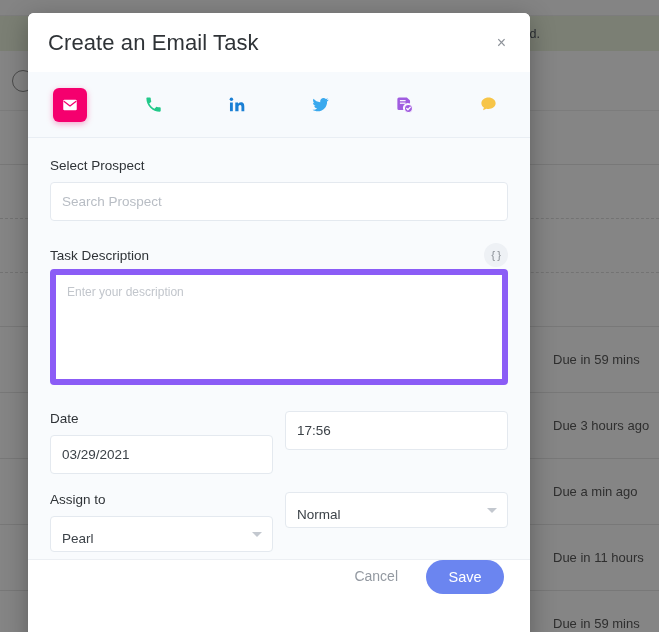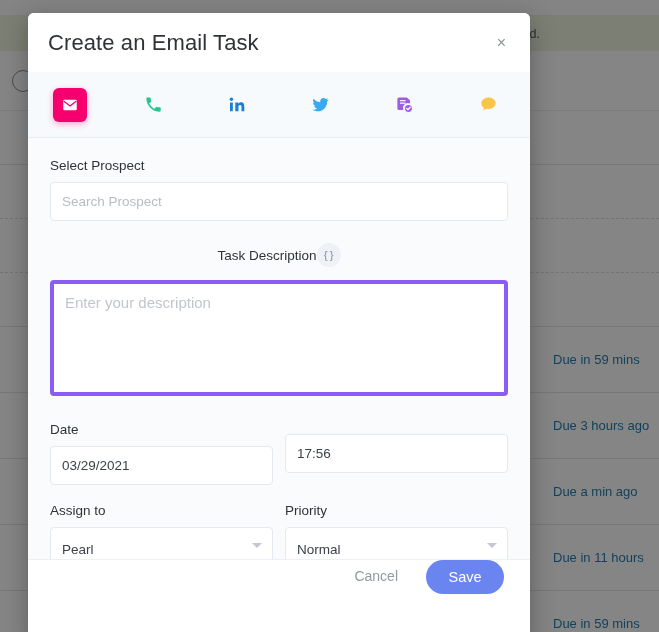--- a/index.html
+++ b/index.html
@@ -60,21 +60,21 @@
     position: relative;
     box-sizing: border-box;
     border-bottom: 1px solid #e2e2e2;
     display: flex; align-items: center;
   }
   .bg-row.h54 { height: 54px; }
   .bg-row.h66 { height: 66px; }
   .bg-row.dashed { border-bottom: 1px dashed #d8d8d8; }
   .bg-due {
     position: absolute; left: 553px;
-    font-size: 13px; color: #0369a1;
+    font-size: 13px; color: #404040;
     white-space: nowrap;
   }
 
   
   .scrim {
     position: absolute; inset: 0;
     background: rgba(33, 33, 33, 0.55);
   }
 
   
@@ -146,22 +146,22 @@
 
   .field-label {
     font-size: 13.5px;
     color: #2f3337;
     font-weight: 400;
     margin-bottom: 9px;
     display: block;
   }
 
   .label-row {
-    display: flex; align-items: center; justify-content: center;
-    margin-bottom: 13px;
+    display: flex; align-items: center; justify-content: space-between;
+    margin-bottom: 2px;
   }
   .label-row .field-label { margin-bottom: 0; }
 
   .merge-btn {
     width: 24px; height: 24px; border-radius: 50%;
     background: #eef1f5;
     border: none;
     display: flex; align-items: center; justify-content: center;
     font-size: 11.5px; color: #8d9299;
     cursor: pointer;
@@ -181,39 +181,38 @@
     color: #3c4248;
     font-family: "Liberation Sans", sans-serif;
     outline: none;
   }
   .text-input::placeholder { color: #b8bdc4; }
 
   .textarea {
     width: 100%;
     height: 116px;
     box-sizing: border-box;
-    border: 4px solid #8b5cf6;
+    border: 6px solid #8b5cf6;
     border-radius: 4px;
     background: #ffffff;
     padding: 10px 11px;
-    font-size: 15px;
+    font-size: 12px;
     color: #3c4248;
     font-family: "Liberation Sans", sans-serif;
     resize: none;
     outline: none;
   }
   .textarea::placeholder { color: #c2c6cc; }
 
   .spacer-22 { height: 22px; }
   .spacer-18 { height: 18px; }
 
   .two-col {
     display: flex;
     gap: 12px;
-    align-items: center;
   }
   .col { flex: 1 1 0; min-width: 0; }
 
   .select-wrap { position: relative; }
   .select-box {
     width: 100%;
     height: 36px;
     box-sizing: border-box;
     border: 1px solid #e4e9ef;
     border-radius: 4px;
@@ -410,21 +409,20 @@
         <div class="col">
           <label class="field-label">Assign to</label>
           <div class="select-wrap">
             <div class="select-box">
               <span>Pearl</span>
             </div>
             <span class="caret"></span>
           </div>
         </div>
         <div class="col">
-          <label class="field-label">Priority</label>
           <div class="select-wrap">
             <div class="select-box">
               <span>Normal</span>
             </div>
             <span class="caret"></span>
           </div>
         </div>
       </div>
 
     </div>

